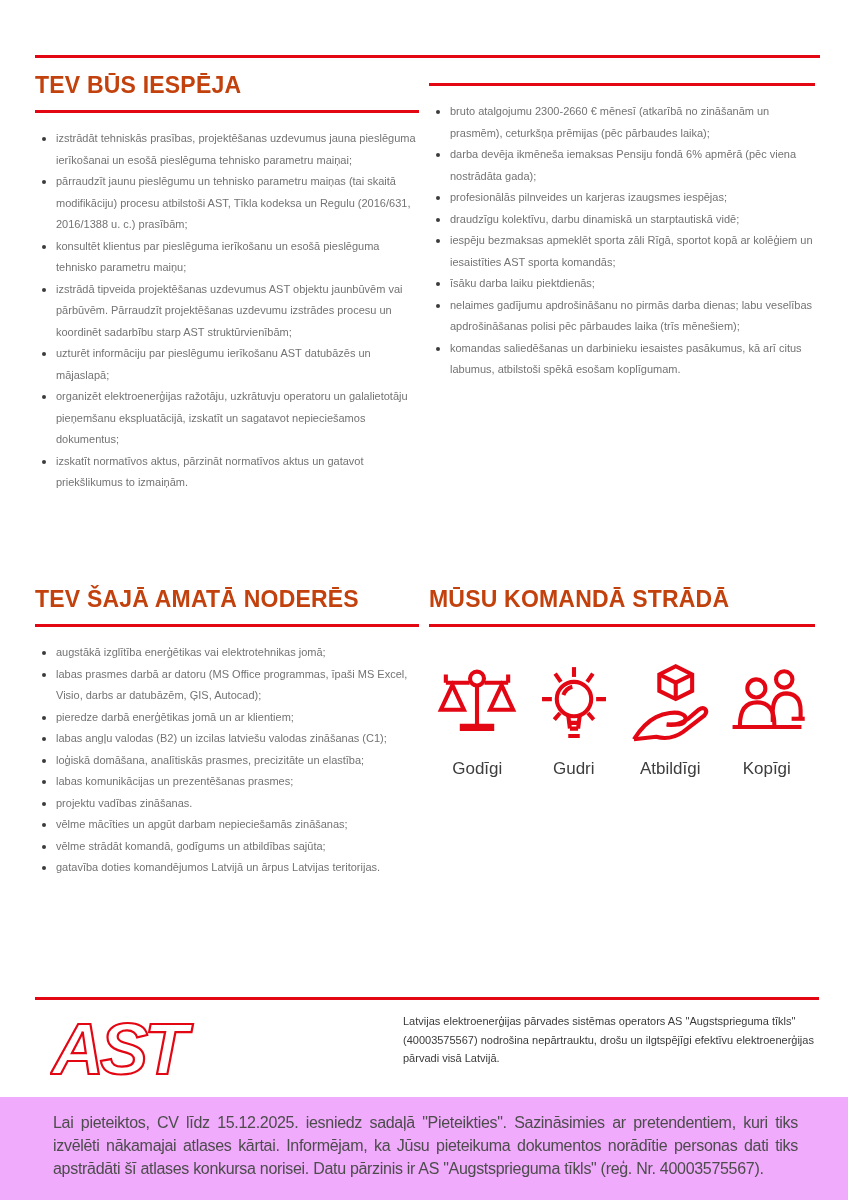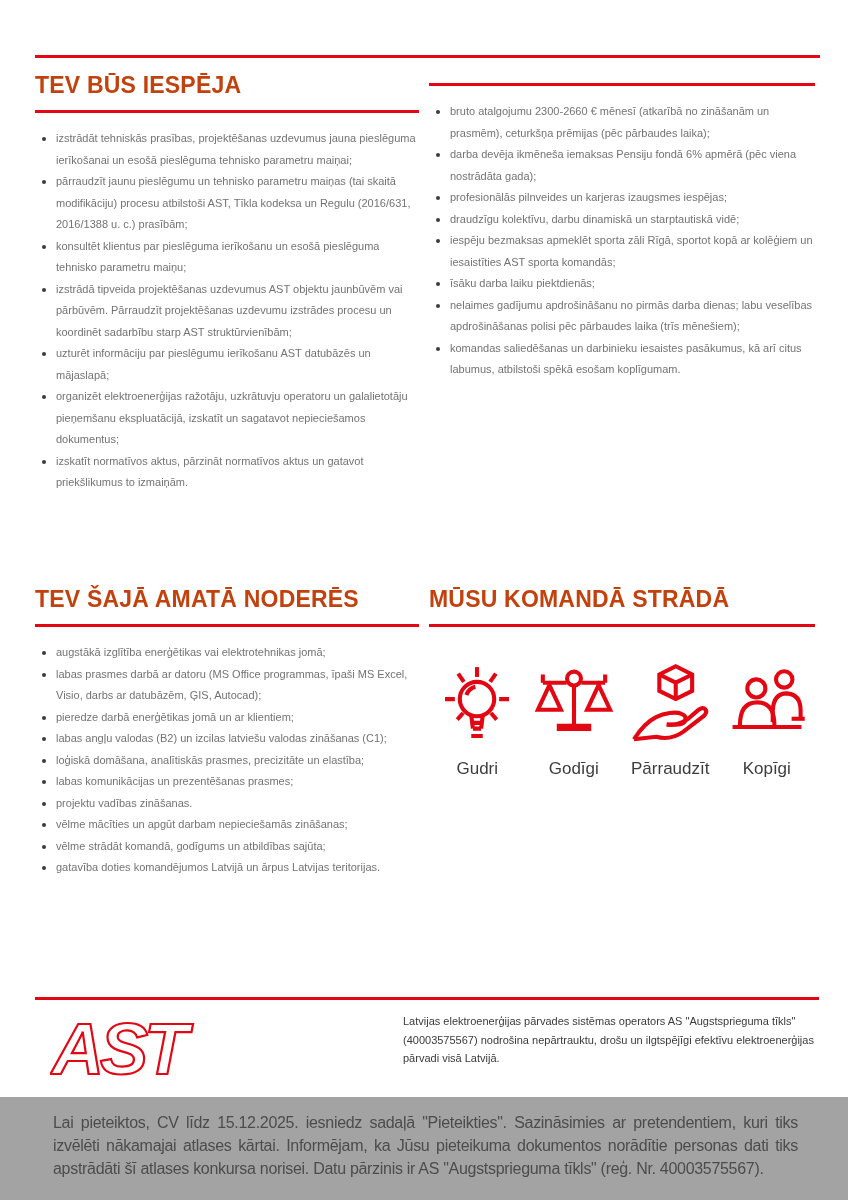--- a/index.html
+++ b/index.html
@@ -42,21 +42,21 @@
   }
   .ic .thick { stroke-width:9; }
 
   .logo { position:absolute; left:50px; top:1008px; width:152px; height:84px; }
   .about-text {
     position:absolute; left:403px; top:1012px; width:418px;
     font-size:11px; line-height:18.5px; color:#3a3a3a;
   }
 
   .footer {
-    position:absolute; left:0; top:1097px; width:848px; height:103px; background:#a3a3a3;
+    position:absolute; left:0; top:1097px; width:848px; height:103px; background:#f0abfc;
   }
   .footer p {
     margin:0; padding:14px 50px 0 53px; font-size:16px; line-height:23px;
     color:#4c4c4c; text-align:justify; letter-spacing:-0.3px;
   }
 </style>
 </head>
 <body>
 
 <div class="page">
@@ -109,56 +109,56 @@
   </div>
 
   <div class="section sec-d">
     <h2>MŪSU KOMANDĀ STRĀDĀ</h2>
     <div class="h-rule"></div>
     <div class="values">
 
       <div class="value">
         <span class="ic">
           <svg viewBox="0 0 100 100" aria-hidden="true">
+            <path d="M12 24 V14 M12 24 H41 M59 24 H88 M88 24 V14"></path>
+            <circle cx="50" cy="19" r="8.5"></circle>
+            <path d="M20 27 L6 57 H34 Z"></path>
+            <path d="M80 27 L66 57 H94 Z"></path>
+            <path d="M50 28 V75"></path>
+            <path class="thick" d="M29 78.5 H71"></path>
+          </svg>
+        </span>
+        <span class="vlabel">Godīgi</span>
+      </div>
+
+      <div class="value">
+        <span class="ic">
+          <svg viewBox="0 0 100 100" aria-hidden="true">
             <circle cx="50" cy="44" r="21"></circle>
             <path d="M37 39 Q40 31 48 29"></path>
             <path d="M43 64 L45 80 M57 64 L55 80 M44.5 73 H55.5 M45 80 H55 M43 89 H57"></path>
             <path d="M50 5 V17"></path>
             <path d="M27 13 L34 23 M73 13 L66 23"></path>
             <path d="M11 44 H23 M77 44 H89"></path>
             <path d="M26 69 L33 61 M74 69 L67 61"></path>
           </svg>
         </span>
         <span class="vlabel">Gudri</span>
       </div>
 
       <div class="value">
         <span class="ic">
           <svg viewBox="0 0 100 100" aria-hidden="true">
-            <path d="M12 24 V14 M12 24 H41 M59 24 H88 M88 24 V14"></path>
-            <circle cx="50" cy="19" r="8.5"></circle>
-            <path d="M20 27 L6 57 H34 Z"></path>
-            <path d="M80 27 L66 57 H94 Z"></path>
-            <path d="M50 28 V75"></path>
-            <path class="thick" d="M29 78.5 H71"></path>
-          </svg>
-        </span>
-        <span class="vlabel">Godīgi</span>
-      </div>
-
-      <div class="value">
-        <span class="ic">
-          <svg viewBox="0 0 100 100" aria-hidden="true">
             <path d="M57 4 L77 14 V34 L57 44 L37 34 V14 Z"></path>
             <path d="M37 14 L57 24 L77 14 M57 24 V44"></path>
             <path d="M6 93 C13 82 21 72 33 66 C43 61 57 59 64 62 C72 65 70 74 61 75 L46 75"></path>
             <path d="M46 75 C57 77 65 73 72 68 L85 57 C92 52 97 58 92 64 L66 84 C56 91 44 93 33 90 L6 93"></path>
           </svg>
         </span>
-        <span class="vlabel">Pārraudzīt</span>
+        <span class="vlabel">Atbildīgi</span>
       </div>
 
       <div class="value">
         <span class="ic">
           <svg viewBox="0 0 100 100" aria-hidden="true">
             <circle cx="71" cy="20" r="10"></circle>
             <path d="M57 72 V58 Q58 37 74 37 Q91 38 91 58 V66"></path>
             <circle cx="37" cy="31" r="11"></circle>
             <path d="M17 76 Q17 48 38 48 Q59 48 59 76"></path>
             <path d="M80 68 H96"></path>

